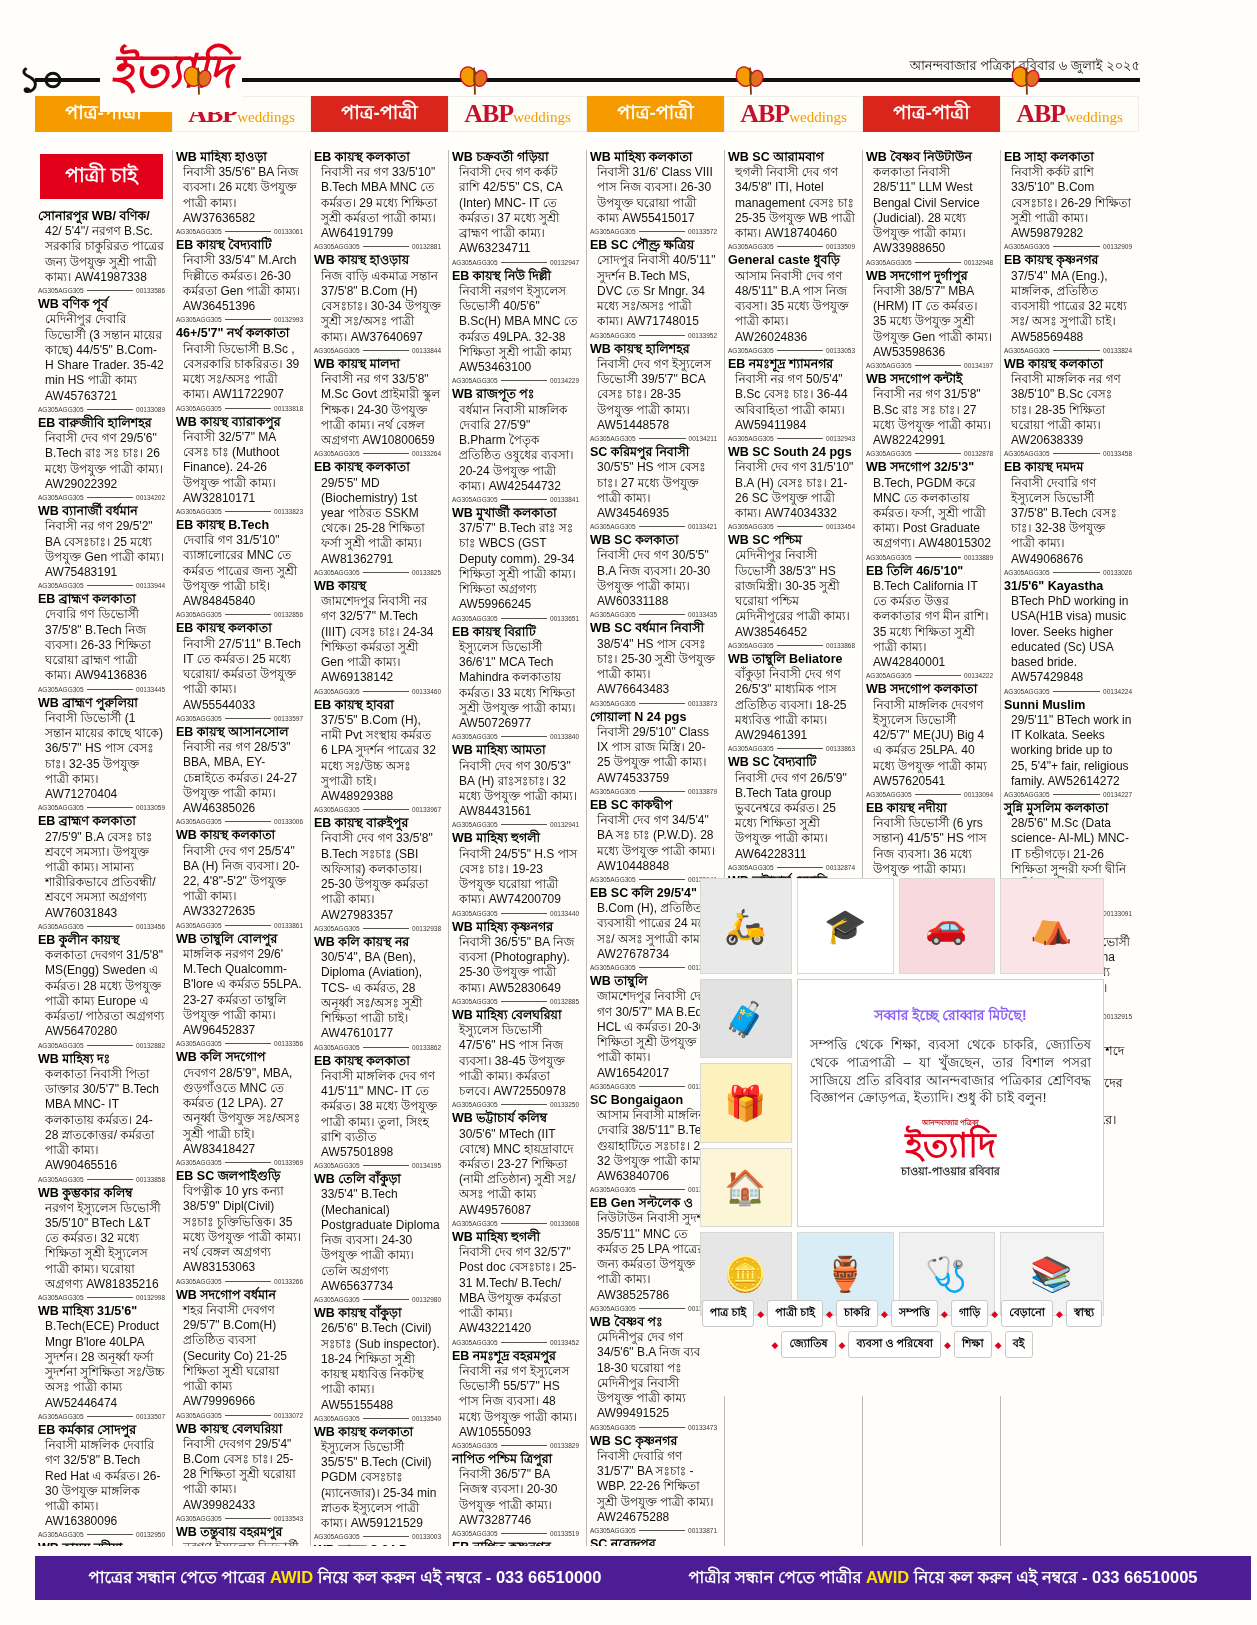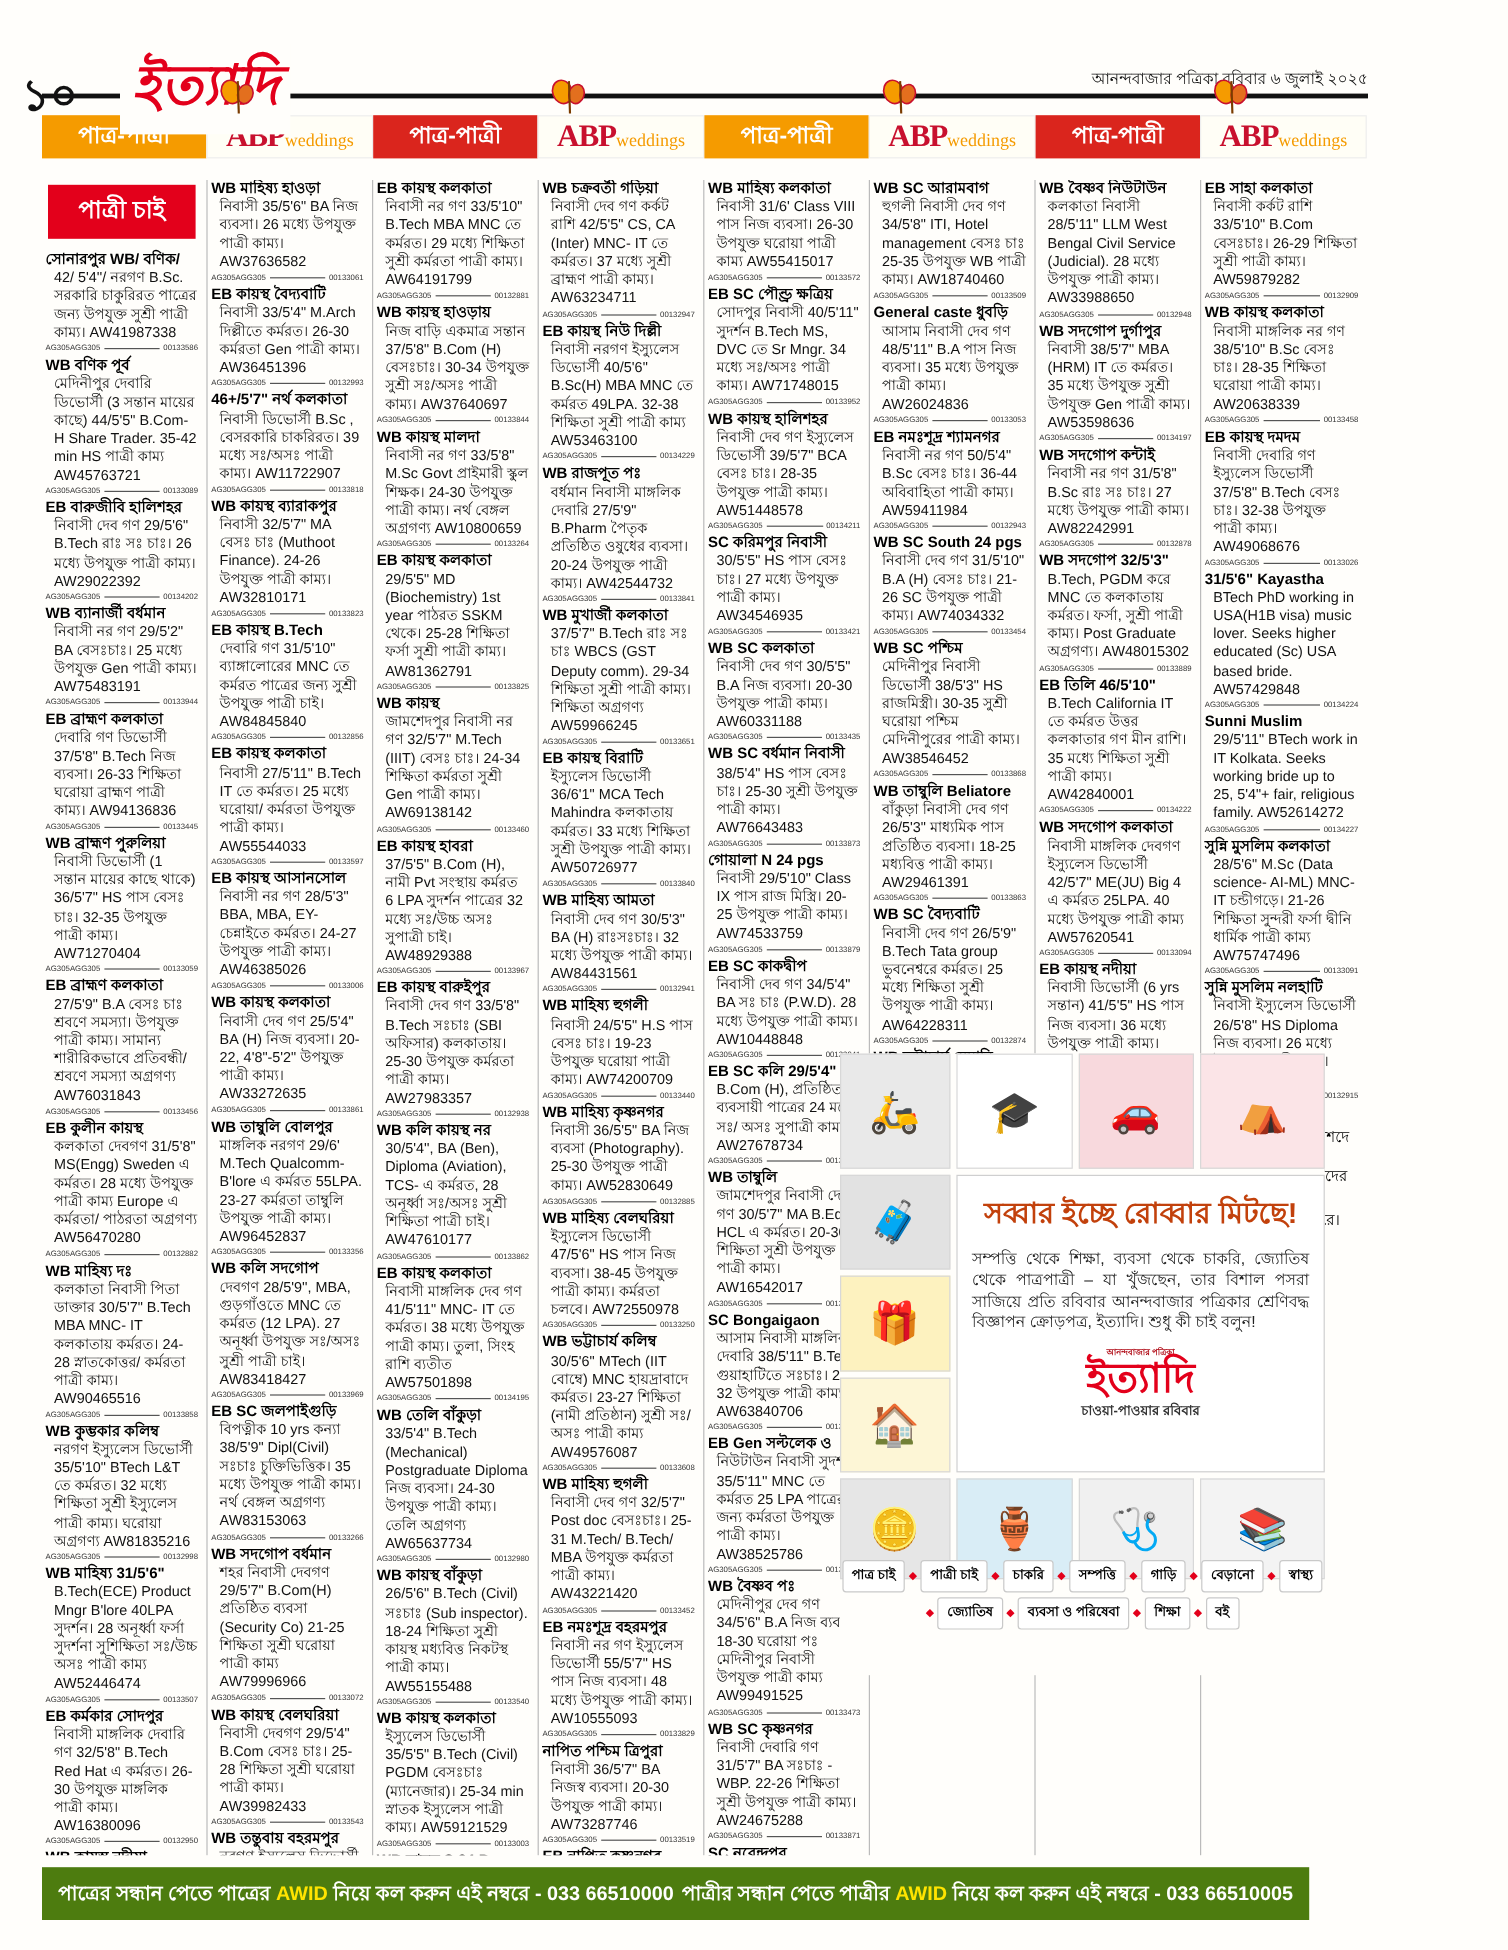--- a/index.html
+++ b/index.html
@@ -38,32 +38,32 @@
   .notice { font-size:12.5px; line-height:1.3; margin-top:6px; }
   .notice b { font-size:13px; }
   .notice .dot { color:#e3001b; font-size:14px; }
   .notice .phone { font-weight:bold; font-size:14px; }
 
   
   .promo-wrap { position:absolute; left:700px; top:878px; width:404px; height:518px; background:#fffefb; }
   .tile-grid { position:absolute; inset:0 0 80px 0; display:grid; grid-template-columns:92px 1fr 1fr 104px; grid-template-rows:96px 1fr 1fr 1fr 84px; gap:5px; }
   .tile { border:1px solid #d8d8d8; display:flex; align-items:center; justify-content:center; font-size:34px; overflow:hidden; }
   .promo-box { grid-column:2 / 5; grid-row:2 / 5; border:1px solid #cfcfcf; background:#fff; padding:12px 12px 6px 12px; text-align:center; }
-  .promo-headline { font-weight:bold; font-size:24px; color:#c2410c; margin-bottom:8px; }
+  .promo-headline { font-weight:bold; font-size:14px; color:#8b5cf6; margin-bottom:8px;margin-top:12px; }
   .promo-paragraph { font-size:13.2px; color:#222; text-align:justify; line-height:1.35; }
   .itjadi { margin-top:10px; }
   .itjadi .tiny { font-size:7px; color:#b10d18; font-weight:bold; }
   .itjadi .big { font-size:34px; color:#e3001b; font-weight:bold; font-family:"Liberation Serif","DejaVu Serif",serif; line-height:1; }
   .itjadi .sub { font-size:11px; color:#333; font-weight:bold; }
   .chips { position:absolute; left:0; bottom:38px; width:404px; display:flex; flex-wrap:wrap; justify-content:center; gap:4px 3px; }
   .chip { background:#fff; border:1px solid #c9c9c9; font-size:11px; font-weight:bold; padding:3px 7px; border-radius:3px; white-space:nowrap; }
   .chip-sep { color:#e3001b; font-size:9px; align-self:center; }
 
   
-  .footer-banner { position:absolute; left:35px; top:1556px; width:1056px; height:44px; background:#4d7c0f; color:#fff; display:flex; align-items:center; justify-content:space-around; font-size:16.5px; font-weight:bold; padding:0 10px; }
+  .footer-banner { position:absolute; left:35px; top:1556px; width:1216px; height:44px; background:#4c1d95; color:#fff; display:flex; align-items:center; justify-content:space-around; font-size:16.5px; font-weight:bold; padding:0 10px; }
   .footer-banner .awid { color:#ffe400; }
   .footer-banner .seg { white-space:nowrap; }
 </style>
 </head>
 <body>
 
 <div class="page">
 
   <div class="masthead-row">
     <div class="page-number">১০</div>
@@ -880,20 +880,29 @@
         </div>
       </div>
       <div class="col">
         <div class="ad">
           <div class="ad-title">EB সাহা কলকাতা</div>
           <div class="ad-body">নিবাসী কর্কট রাশি 33/5'10" B.Com বেসঃচাঃ। 26-29 শিক্ষিতা সুশ্রী পাত্রী কাম্য। AW59879282</div>
           <div class="trk">
             <span>AG305AGG305</span>
             <span class="line"></span>
             <span>00132909</span>
+          </div>
+        </div>
+        <div class="ad">
+          <div class="ad-title">EB কায়স্থ কৃষ্ণনগর</div>
+          <div class="ad-body">37/5'4" MA (Eng.), মাঙ্গলিক, প্রতিষ্ঠিত ব্যবসায়ী পাত্রের 32 মধ্যে সঃ/ অসঃ সুপাত্রী চাই। AW58569488</div>
+          <div class="trk">
+            <span>AG305AGG305</span>
+            <span class="line"></span>
+            <span>00133824</span>
           </div>
         </div>
         <div class="ad">
           <div class="ad-title">WB কায়স্থ কলকাতা</div>
           <div class="ad-body">নিবাসী মাঙ্গলিক নর গণ 38/5'10" B.Sc বেসঃ চাঃ। 28-35 শিক্ষিতা ঘরোয়া পাত্রী কাম্য। AW20638339</div>
           <div class="trk">
             <span>AG305AGG305</span>
             <span class="line"></span>
             <span>00133458</span>
           </div>

